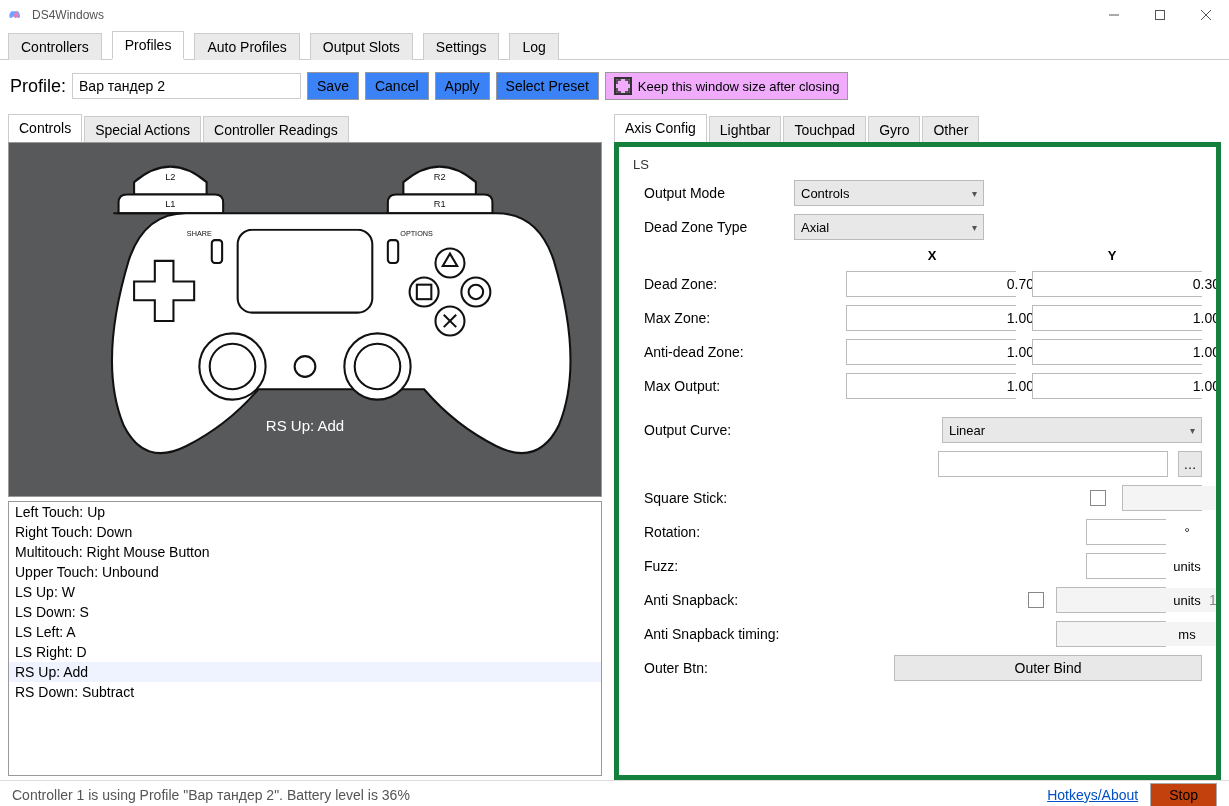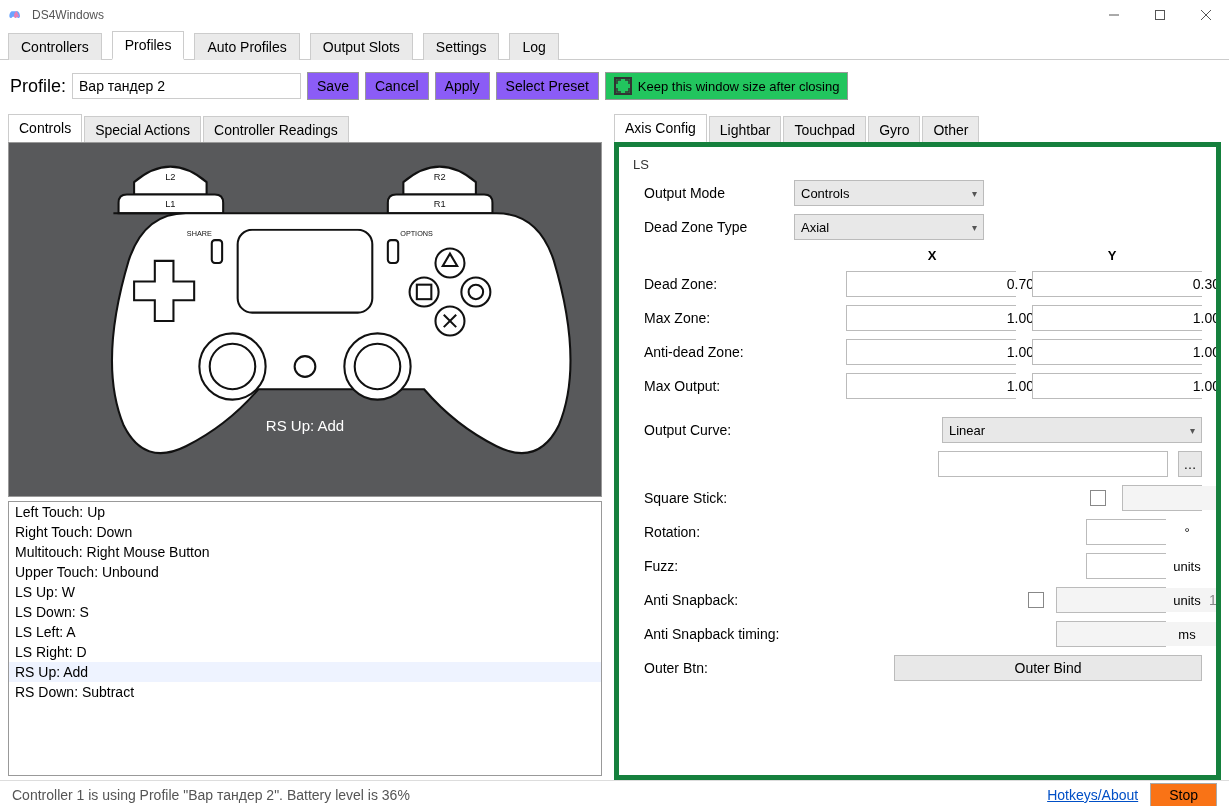--- a/index.html
+++ b/index.html
@@ -15,22 +15,22 @@
 
 
 .top-tabs { display: flex; border-bottom: 1px solid #ccc; padding: 0 8px; height: 30px; align-items: flex-end; gap: 8px; }
 .tab { padding: 5px 12px; border: 1px solid #ccc; border-bottom: none; background: #eaeaea; margin-right: 2px; font-size: 14px; cursor: pointer; position: relative; top: 1px; }
 .tab.active { background: #fff; border-bottom: 2px solid #fff; }
 
 
 .toolbar { display: flex; align-items: center; gap: 6px; padding: 12px 10px; }
 .toolbar label { font-size: 18px; }
 .toolbar input[type=text] { height: 26px; width: 229px; padding: 0 6px; border: 1px solid #ccc; font-size: 14px; }
-.btn { border: 1px solid #999; background: #8b5cf6; padding: 5px 9px; font-size: 14px; cursor: pointer; }
-.toolbar .keep-chk { display: flex; align-items: center; gap: 6px; border: 1px solid #999; background: #22c55e; padding: 4px 8px; }
+.btn { border: 1px solid #999; background: #3b82f6; padding: 5px 9px; font-size: 14px; cursor: pointer; }
+.toolbar .keep-chk { display: flex; align-items: center; gap: 6px; border: 1px solid #999; background: #f0abfc; padding: 4px 8px; }
 .toolbar .keep-chk .box { width: 18px; height: 18px; border: 2px solid #333; display:flex; align-items:center; justify-content:center; }
 
 
 .main { display: flex; height: calc(100% - 30px - 30px - 50px - 28px); padding: 0 4px; gap: 4px; }
 .left-pane { width: 602px; display:flex; flex-direction:column; }
 .right-pane { flex: 1; display:flex; flex-direction:column; }
 
 
 .sub-tabs { display:flex; padding: 0 4px; height: 30px; align-items:flex-end; }
 .sub-tab { padding: 5px 10px; border: 1px solid #ccc; border-bottom:none; background:#eaeaea; margin-right:2px; font-size:14px; cursor:pointer; position:relative; top:1px; }
@@ -66,21 +66,21 @@
 .pair { margin-left:auto; display:flex; gap:10px; }
 .inline-chk { width:16px; height:16px; border:1px solid #888; }
 .units { font-size:13px; width: 30px; text-align:center; }
 .outer-bind-btn { border:1px solid #bbb; background:#e8e8e8; width:308px; height:26px; margin-left:auto; font-size:14px; }
 .small-txt { border:1px solid #bbb; height:26px; width:230px; margin-left:auto; }
 .ellipsis-btn { border:1px solid #bbb; background:#e8e8e8; width:24px; height:26px; display:flex; align-items:center; justify-content:center; }
 
 
 .statusbar { height:28px; border-top:1px solid #ddd; display:flex; align-items:center; padding:0 12px; font-size:14px; color:#555; }
 .statusbar .link { color:#004fc6; text-decoration:underline; margin-left:auto; cursor:pointer; }
-.statusbar .stop { margin-left:12px; border:1px solid #aaa; background:#f97316; padding:3px 18px; font-size:14px; }
+.statusbar .stop { margin-left:12px; border:1px solid #aaa; background:#c2410c; padding:3px 18px; font-size:14px; }
 </style>
 </head>
 <body>
 
 <div class="titlebar">
   <span class="app-icon">
     <svg viewBox="0 0 24 24">
         <path d="M6 8c-2 0-4 4-4 7 0 2 1 3 2 3 1 0 2-1 3-2h6c1 1 2 2 3 2 1 0 2-1 2-3 0-3-2-7-4-7H6z" fill="#6aa4ff"></path>
         <path d="M13 8c-2 0-4 4-4 7 0 2 1 3 2 3 1 0 2-1 3-2h3" fill="#e67fb5"></path>
       </svg>

